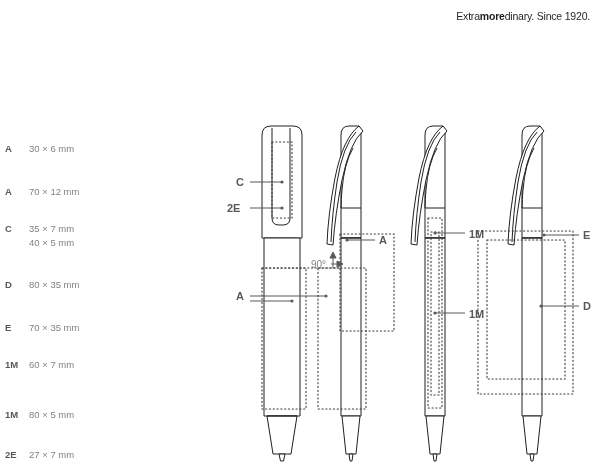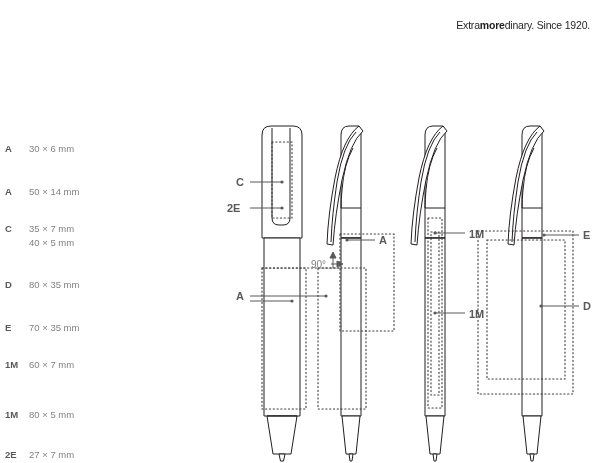--- a/index.html
+++ b/index.html
@@ -30,21 +30,21 @@
     font-weight: 700;
     letter-spacing: -1.1px;
     color: #231f20;
     display: block;
   }
   #brand .wordmark .dot {
     font-size: 22px;
   }
   #brand .tagline {
     display: block;
-    margin-top: 12px;
+    margin-top: 3px;
     font-size: 10.5px;
     font-family: "Liberation Sans", sans-serif;
     color: #231f20;
     letter-spacing: -0.2px;
   }
   #brand .tagline b { font-weight: 700; }
 
   
   #legend {
     position: absolute;
@@ -141,21 +141,21 @@
   <span class="tagline"><span>Extra</span><b>more</b><span>dinary. Since 1920.</span></span>
 </div>
 
 <div id="legend">
     <div class="legend-row" style="top: 30px;">
       <span class="legend-code">A</span>
       <span class="legend-size">30 × 6 mm</span>
     </div>
     <div class="legend-row" style="top: 73px;">
       <span class="legend-code">A</span>
-      <span class="legend-size">50 × 14 mm</span>
+      <span class="legend-size">70 × 12 mm</span>
     </div>
     <div class="legend-row" style="top: 110px;">
       <span class="legend-code">C</span>
       <span class="legend-size">35 × 7 mm</span>
       <span class="legend-size second-line">40 × 5 mm</span>
     </div>
     <div class="legend-row" style="top: 166px;">
       <span class="legend-code">D</span>
       <span class="legend-size">80 × 35 mm</span>
     </div>

